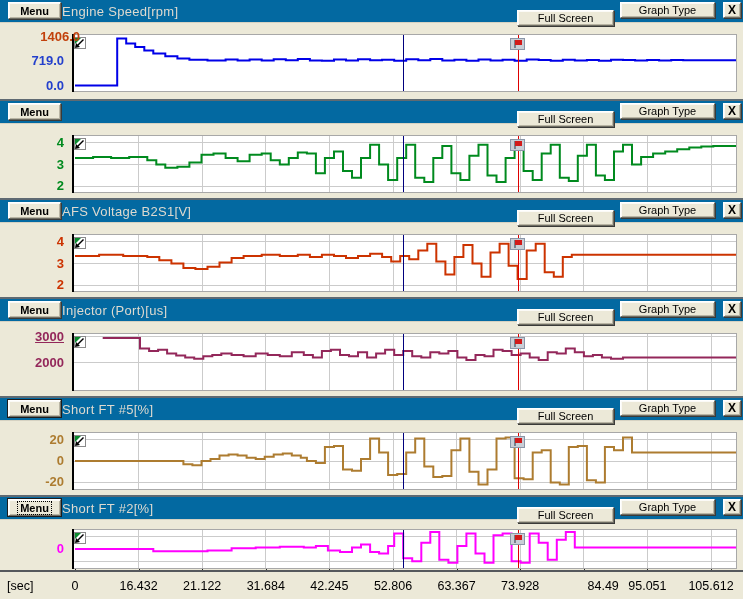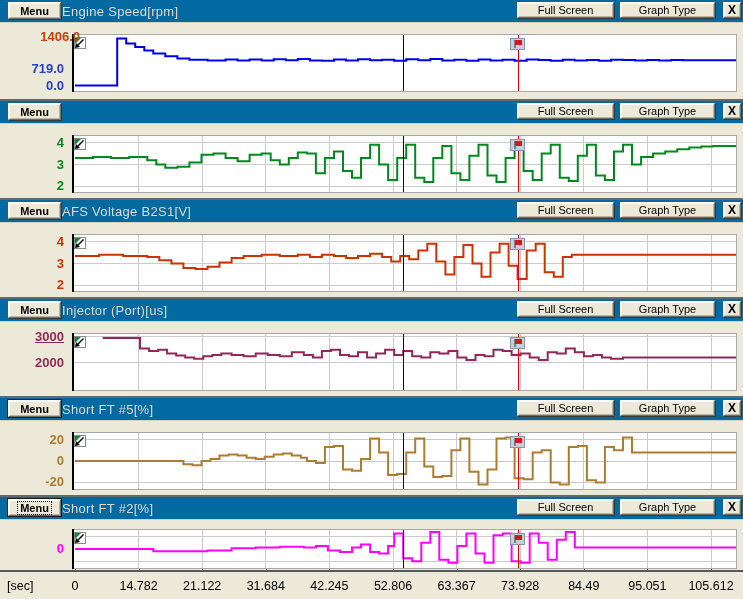--- a/index.html
+++ b/index.html
@@ -12,21 +12,21 @@
   .hdr{position:relative;height:22px;background:#0369a1;border-bottom:1px solid #D6D2C2}
   .btn{position:absolute;box-sizing:border-box;background:#ECE9D8;color:#000;
        border:1px solid #6e6d63;border-top-color:#fff;border-left-color:#fff;
        box-shadow:1px 1px 0 #3a3a38, inset 1px 1px 0 #fbfaf6, inset -1px -1px 0 #b9b5a4;
        font-family:"Liberation Sans",sans-serif;font-size:11px;line-height:12px;padding:0;cursor:pointer}
   .menu-btn{left:8px;top:2px;width:53px;height:17px;font-weight:bold}
   .menu-default{box-shadow:0 0 0 1px #1c1c1c, inset 1px 1px 0 #fbfaf6, inset -1px -1px 0 #b9b5a4}
   .menu-focused{box-shadow:0 0 0 1px #1c1c1c, inset 1px 1px 0 #fbfaf6, inset -1px -1px 0 #b9b5a4}
   .menu-focused .mlabel{outline:1px dotted #000}
   .mlabel{padding:0 2px}
-  .fs-btn{left:517px;top:2px;width:97px;height:16px}
+  .fs-btn{left:517px;top:10px;width:97px;height:16px}
   .gt-btn{left:620px;top:2px;width:95px;height:16px}
   .x-btn{left:723px;top:2px;width:18px;height:16px;font-weight:bold;font-size:12px}
   .ptitle{position:absolute;left:62px;top:4px;font-size:13px;color:#DEDAD0;letter-spacing:.3px}
   .vtitle{position:absolute;left:200px;top:3px;font-size:13.5px;font-weight:bold;color:#FFFFFF;letter-spacing:.3px}
   .pbody{position:relative;height:calc(100% - 23px)}
   .chart{position:absolute;left:72px;top:11px}
   .short .chart{top:9px}
   .ylab{position:absolute;left:0;width:64px;text-align:right;font-size:13px;font-weight:bold;line-height:16px}
   .flag{position:absolute;width:15px;height:12px}
   .corner{position:absolute;left:2px;top:1px;width:12px;height:12px}
@@ -60,21 +60,21 @@
                 <rect x="0.5" y="0.5" width="11" height="11" fill="#fff" stroke="#8a8a8a"></rect>
                 <polygon points="1,1 7,1 1,7" fill="#0B8A2E"></polygon>
                 <line x1="2.5" y1="9.5" x2="9.5" y2="2.5" stroke="#000" stroke-width="1.4"></line>
                 <polygon points="1,11 2,6 6,10" fill="#000"></polygon>
               </svg></div><div class="flag" style="left: 438.227px; top: 2px;"><svg width="15" height="12">
                 <rect x="0.5" y="0.5" width="14" height="11" fill="#C9CED6" stroke="#8A96A8"></rect>
                 <line x1="5" y1="2" x2="5" y2="10" stroke="#55606E" stroke-width="1.4"></line>
                 <polygon points="5,2 12,2 12,7 5,7" fill="#D21A1A"></polygon>
               </svg></div></div>
     <div class="ylab" style="top: 6px; color: #c2410c; padding-left: 16px;">1406.0</div>
-          <div class="ylab" style="top: 30.3282px; color: rgb(36, 64, 204); margin-top: 8px;">719.0</div>
+          <div class="ylab" style="top: 30.3282px; color: rgb(36, 64, 204);">719.0</div>
           <div class="ylab" style="top: 54.8588px; color: rgb(36, 64, 204);">0.0</div>
         </div>
   </div>
       <div class="panel">
     <div class="hdr">
       <button class="btn menu-btn"><span class="mlabel">Menu</span></button>
 
       <button class="btn fs-btn">Full Screen</button>
       <button class="btn gt-btn">Graph Type</button>
       <button class="btn x-btn">X</button>
@@ -295,24 +295,24 @@
             <div style="left: 511.807px;"></div>
             <div style="left: 575.407px;"></div>
             <div style="left: 639.006px;"></div>
           </div>
         </div>
   </div>
     </div>
   <div id="time-axis">
     <span class="sec-label">[sec]</span>
   <span class="tlab" style="left: 40px;">0</span>
-      <span class="tlab" style="left: 103.599px;">14.782</span>
+      <span class="tlab" style="left: 103.599px;">16.432</span>
       <span class="tlab" style="left: 167.199px;">21.122</span>
       <span class="tlab" style="left: 230.804px;">31.684</span>
       <span class="tlab" style="left: 294.404px;">42.245</span>
       <span class="tlab" style="left: 358.003px;">52.806</span>
       <span class="tlab" style="left: 421.602px;">63.367</span>
       <span class="tlab" style="left: 485.202px;">73.928</span>
-      <span class="tlab" style="left: 548.807px;">84.49</span>
+      <span class="tlab" style="left: 548.807px; text-align: right;">84.49</span>
       <span class="tlab" style="left: 612.407px;">95.051</span>
       <span class="tlab" style="left: 676.006px;">105.612</span>
     </div>
 </div>
 
 </body></html>

